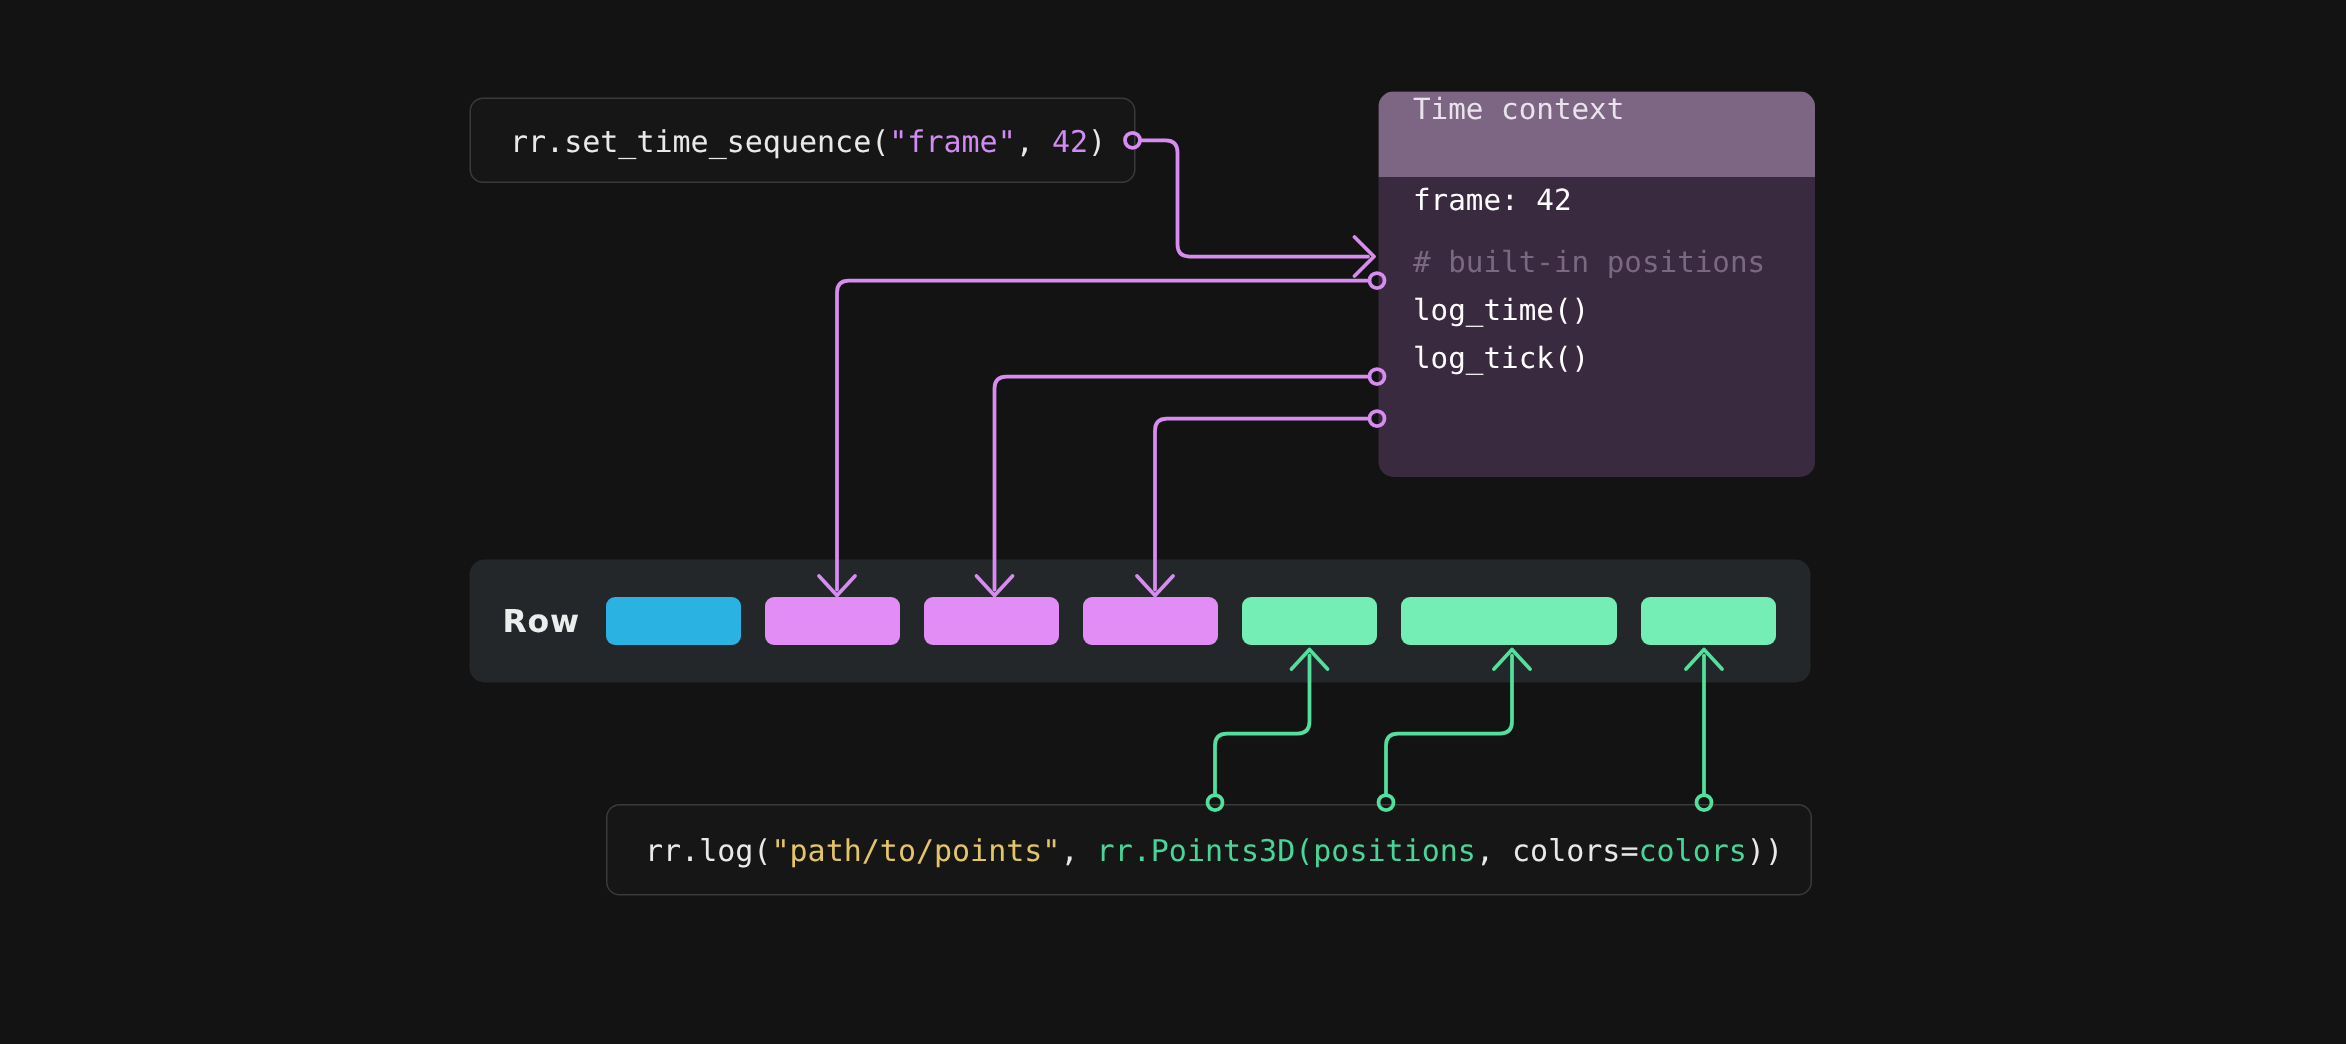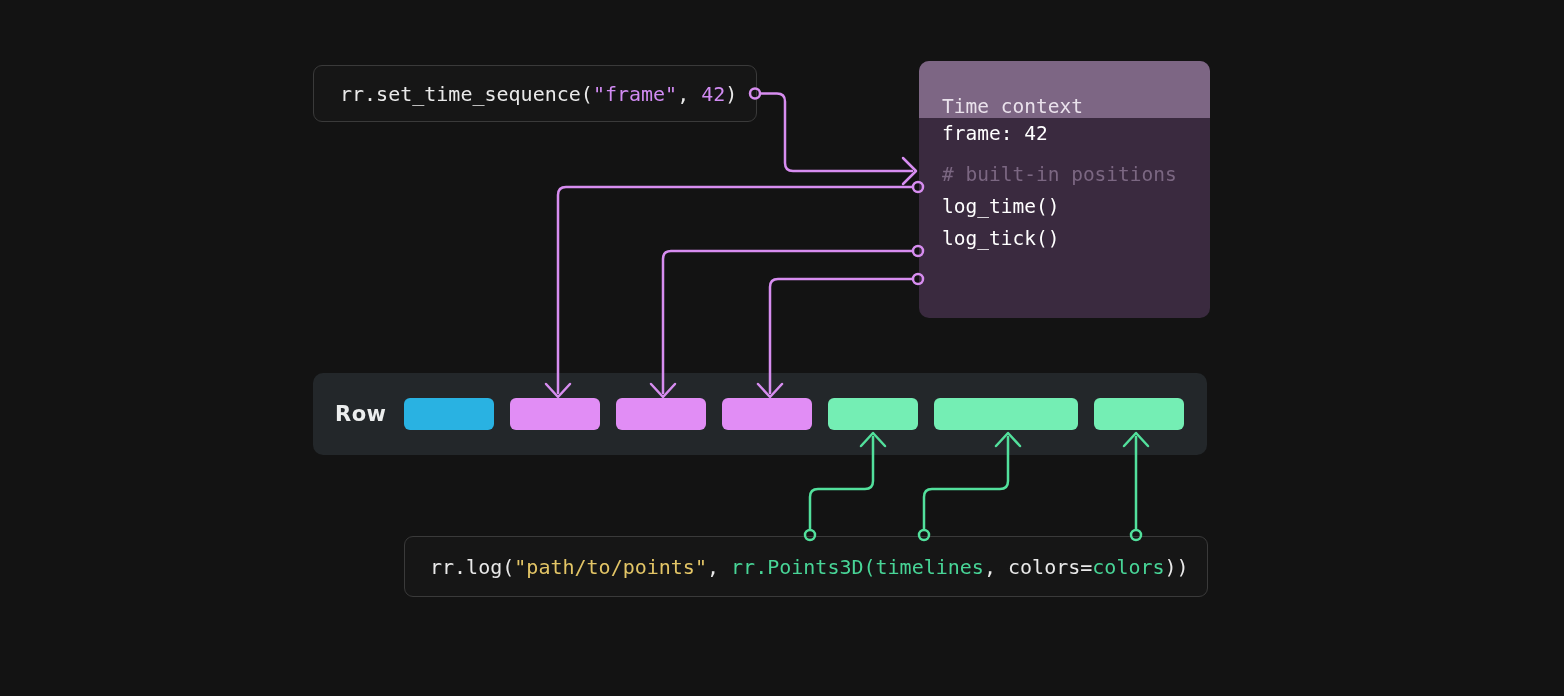--- a/index.html
+++ b/index.html
@@ -18,21 +18,21 @@
   .tok-plain{color:#e9e9e9;}
   .tok-purple{color:#d18bf2;}
   .tok-yellow{color:#e3c566;}
   .tok-green{color:#48d597;}
   
   #time-context-panel{
     position:absolute;left:919px;top:61px;width:291px;height:257px;
     border-radius:10px;overflow:hidden;background:#3a2a3f;box-sizing:border-box;
   }
   #time-context-header{
-    height:57px;background:#7d6684;display:flex;align-items:flex-end;
+    height:57px;background:#7d6684;display:flex;align-items:flex-start;
     padding-left:23px;box-sizing:border-box;
     color:#eae2ec;font-size:19.5px;
   }
   .tc-line{padding-left:23px;line-height:32px;font-size:19.5px;white-space:pre;}
   .tc-line.first{margin-top:12px;}
   .tc-line.section-gap{margin-top:9px;}
   .tc-comment{color:#7b6782;}
   .tc-code{color:#ffffff;}
   
   #row-bar{
@@ -79,21 +79,21 @@
   <div class="block blue" style="left: 91px; width: 90px;"></div>
       <div class="block purple" style="left: 197px; width: 90px;"></div>
       <div class="block purple" style="left: 303px; width: 90px;"></div>
       <div class="block purple" style="left: 409px; width: 90px;"></div>
       <div class="block green" style="left: 515px; width: 90px;"></div>
       <div class="block green" style="left: 621px; width: 144px;"></div>
       <div class="block green" style="left: 781px; width: 90px;"></div>
     </div>
 
   <div id="bottom-code-box" class="code-box">
-    <span class="tok-plain">rr.log(</span><span class="tok-yellow">"path/to/points"</span><span class="tok-plain">, </span><span class="tok-green">rr.Points3D(timelines</span><span class="tok-plain">, colors=</span><span class="tok-green">colors</span><span class="tok-plain">))</span>
+    <span class="tok-plain">rr.log(</span><span class="tok-yellow">"path/to/points"</span><span class="tok-plain">, </span><span class="tok-green">rr.Points3D(positions</span><span class="tok-plain">, colors=</span><span class="tok-green">colors</span><span class="tok-plain">))</span>
   </div>
 
   <svg id="connector-overlay" viewBox="0 0 1564 696">
     <g stroke="#d78df0" stroke-width="2.5" stroke-linecap="round" stroke-linejoin="round">
 
       <g>
         <path d="M 761 93.5 H 777 Q 785 93.5 785 101.5 V 163 Q 785 171 793 171 H 912"></path>
         <path d="M 903 158 L 916 171 L 903 184"></path>
         <circle cx="755" cy="93.5" r="5" fill="#131313"></circle>
       </g>

